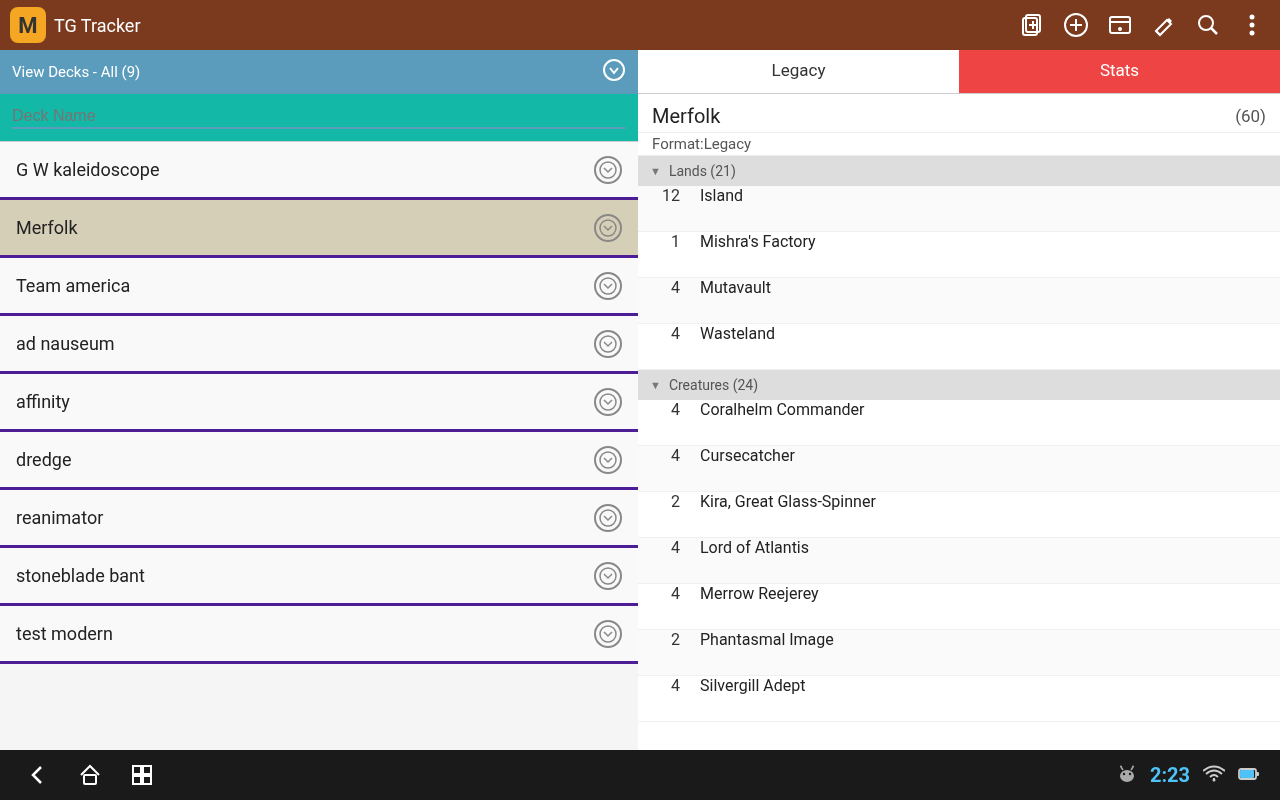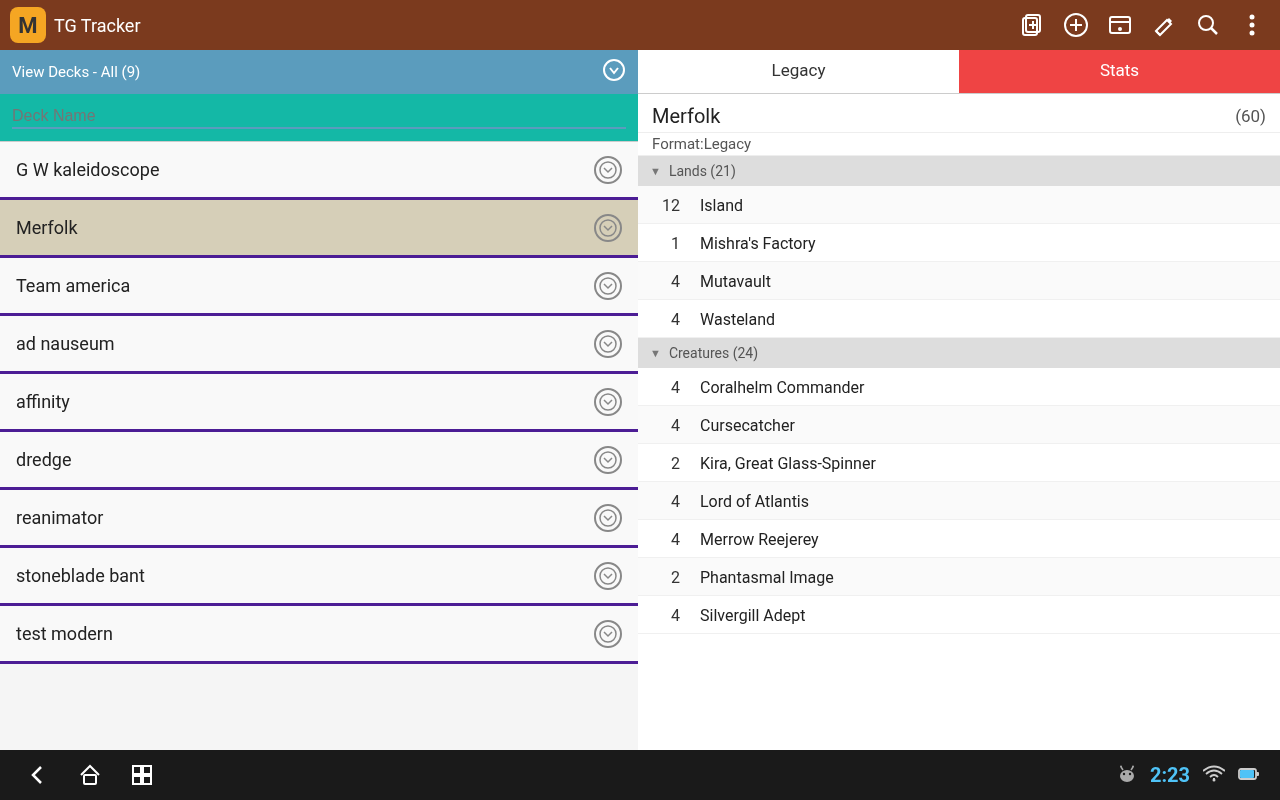--- a/index.html
+++ b/index.html
@@ -165,24 +165,24 @@
       background: #ddd;
       display: flex;
       align-items: center;
       padding: 0 12px;
       gap: 8px;
       font-size: 14px;
       color: #555;
     }
 
     .card-row {
-      height: 38px;
-      display: flex;
-      align-items: flex-end;
-      padding: 8px 14px;
+      height: 46px;
+      display: flex;
+      align-items: flex-start;
+      padding: 0 14px;
       border-bottom: 1px solid #f0f0f0;
       background: #fff;
     }
     .card-row:nth-child(even) { background: #fafafa; }
     .card-qty {
       width: 28px;
       font-size: 16px;
       color: #333;
       text-align: right;
       margin-right: 20px;

